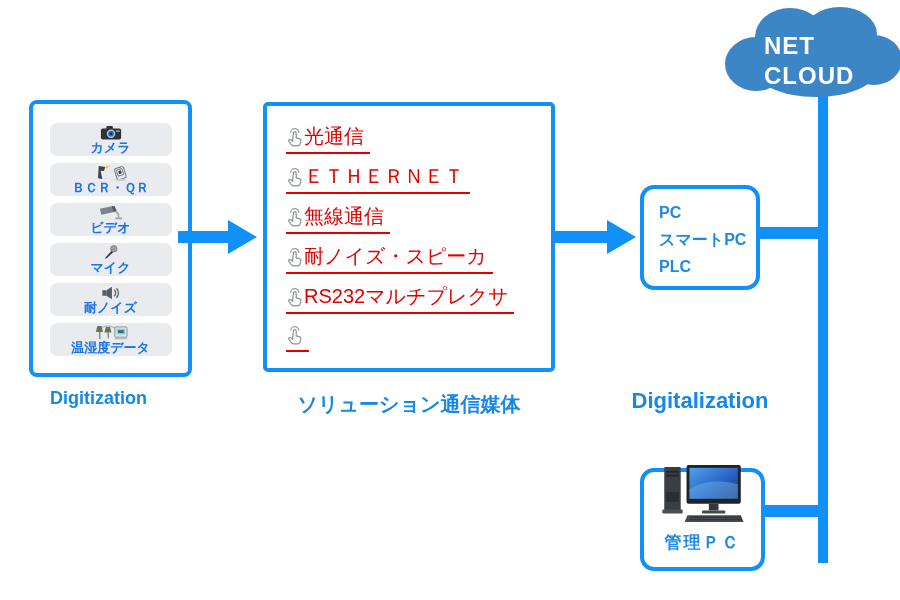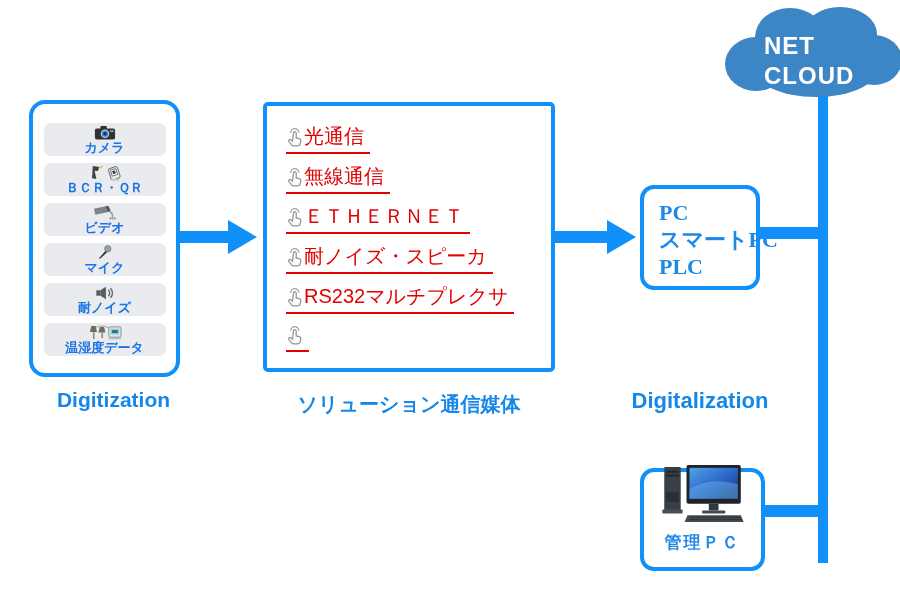--- a/index.html
+++ b/index.html
@@ -11,46 +11,46 @@
     --item-text:#1a73e8;
     --device-text:#1e88e5;
   }
   *{margin:0;padding:0;box-sizing:border-box;}
   html,body{background:#fff;}
   body{font-family:"Liberation Sans","DejaVu Sans",sans-serif;}
   .stage{position:relative;width:900px;height:600px;background:#fff;overflow:hidden;}
 
   
   .bluebox{position:absolute;background:#fff;border:4px solid var(--accent);border-radius:16px;}
-  .left-box{left:29px;top:100px;width:151px;height:277px;padding-top:19px;
-            display:flex;flex-direction:column;align-items:center;gap:7px;}
+  .left-box{left:29px;top:100px;width:163px;height:277px;padding-top:19px;
+            display:flex;flex-direction:column;align-items:center;gap:7px;border-radius:8px;}
   .device-item{width:122px;height:33px;background:var(--item-bg);border-radius:7px;
                display:flex;flex-direction:column;align-items:center;justify-content:center;line-height:1;}
   .device-item .dev-icon{height:15px;display:flex;align-items:center;gap:2px;}
   .device-item .dev-label{font-size:13px;font-weight:600;color:var(--item-text);margin-top:1px;white-space:nowrap;}
 
   .mid-box{left:263px;top:102px;width:292px;height:270px;padding:12px 0 0 19px;
            display:flex;flex-direction:column;border-radius:5px;}
   .link-row{height:40px;display:flex;align-items:center;}
   .sol-link{display:inline-flex;align-items:flex-end;gap:1px;text-decoration:none;
             border-bottom:2px solid var(--link-red);padding:0 6px 2px 0;cursor:pointer;}
   .sol-link .link-text{color:var(--link-red);font-size:20px;white-space:nowrap;}
   .tap{flex:0 0 auto;margin-bottom:-1px;}
 
   .pc-box{left:640px;top:185px;width:120px;height:105px;padding:10px 0 0 15px;border-radius:14px;}
-  .pc-box .dev-line{color:var(--device-text);font-size:22px;font-weight:600;line-height:27px;white-space:nowrap;font-family:Liberation Serif, serif;}
+  .pc-box .dev-line{color:var(--device-text);font-size:16px;font-weight:600;line-height:27px;white-space:nowrap;}
 
   .mgmt-box{left:640px;top:468px;width:125px;height:103px;border-radius:14px;
             display:flex;flex-direction:column;align-items:center;justify-content:flex-end;
             padding-bottom:13px;gap:2px;}
   .mgmt-label{color:var(--device-text);font-size:17px;font-weight:600;letter-spacing:2px;white-space:nowrap;}
 
   
   .flow-label{position:absolute;color:var(--label-blue);font-weight:600;text-align:center;white-space:nowrap;}
-  .lbl-digitization{left:38px;top:388px;width:151px;font-size:21px;}
+  .lbl-digitization{left:23px;top:388px;width:151px;font-size:18px;}
   .lbl-solutions{left:255px;top:391px;width:308px;font-size:20px;}
   .lbl-digitalization{left:610px;top:388px;width:180px;font-size:22px;}
 
   
   .bar{position:absolute;background:var(--accent);}
   .arrow-head{position:absolute;width:0;height:0;
               border-top:17px solid transparent;border-bottom:17px solid transparent;
               border-left:29px solid var(--accent);}
   .a1-body{left:178px;top:231px;width:52px;height:12px;}
   .a1-head{left:228px;top:220px;}
@@ -165,32 +165,32 @@
       </a>
     </div>
     <div class="link-row">
       <a class="sol-link">
         <span class="tap">
           <svg width="17" height="21" viewBox="0 0 18 22">
             <path d="M5 7 A4.3 4.3 0 0 1 13.6 7" fill="none" stroke="#9aa0a6" stroke-width="1.4"></path>
             <path d="M7.9 7.2 a1.45 1.45 0 0 1 2.9 0 v5.3 l3.1 0.8 c1.2 0.3 1.9 1.4 1.7 2.6 l-0.6 3 c-0.2 1.2 -1.3 2.1 -2.5 2.1 h-4.2 c-0.9 0 -1.8 -0.4 -2.4 -1.1 l-2.8 -3.4 c-0.5 -0.6 -0.4 -1.5 0.2 -2 0.5 -0.5 1.4 -0.5 1.9 0 l1.7 1.5 z" fill="#fdfdfd" stroke="#8e959b" stroke-width="1.3"></path>
           </svg>
         </span>
+        <span class="link-text">ＥＴＨＥＲＮＥＴ</span>
+      </a>
+    </div>
+    <div class="link-row">
+      <a class="sol-link">
+        <span class="tap">
+          <svg width="17" height="21" viewBox="0 0 18 22">
+            <path d="M5 7 A4.3 4.3 0 0 1 13.6 7" fill="none" stroke="#9aa0a6" stroke-width="1.4"></path>
+            <path d="M7.9 7.2 a1.45 1.45 0 0 1 2.9 0 v5.3 l3.1 0.8 c1.2 0.3 1.9 1.4 1.7 2.6 l-0.6 3 c-0.2 1.2 -1.3 2.1 -2.5 2.1 h-4.2 c-0.9 0 -1.8 -0.4 -2.4 -1.1 l-2.8 -3.4 c-0.5 -0.6 -0.4 -1.5 0.2 -2 0.5 -0.5 1.4 -0.5 1.9 0 l1.7 1.5 z" fill="#fdfdfd" stroke="#8e959b" stroke-width="1.3"></path>
+          </svg>
+        </span>
         <span class="link-text">無線通信</span>
-      </a>
-    </div>
-    <div class="link-row">
-      <a class="sol-link">
-        <span class="tap">
-          <svg width="17" height="21" viewBox="0 0 18 22">
-            <path d="M5 7 A4.3 4.3 0 0 1 13.6 7" fill="none" stroke="#9aa0a6" stroke-width="1.4"></path>
-            <path d="M7.9 7.2 a1.45 1.45 0 0 1 2.9 0 v5.3 l3.1 0.8 c1.2 0.3 1.9 1.4 1.7 2.6 l-0.6 3 c-0.2 1.2 -1.3 2.1 -2.5 2.1 h-4.2 c-0.9 0 -1.8 -0.4 -2.4 -1.1 l-2.8 -3.4 c-0.5 -0.6 -0.4 -1.5 0.2 -2 0.5 -0.5 1.4 -0.5 1.9 0 l1.7 1.5 z" fill="#fdfdfd" stroke="#8e959b" stroke-width="1.3"></path>
-          </svg>
-        </span>
-        <span class="link-text">ＥＴＨＥＲＮＥＴ</span>
       </a>
     </div>
     <div class="link-row">
       <a class="sol-link">
         <span class="tap">
           <svg width="17" height="21" viewBox="0 0 18 22">
             <path d="M5 7 A4.3 4.3 0 0 1 13.6 7" fill="none" stroke="#9aa0a6" stroke-width="1.4"></path>
             <path d="M7.9 7.2 a1.45 1.45 0 0 1 2.9 0 v5.3 l3.1 0.8 c1.2 0.3 1.9 1.4 1.7 2.6 l-0.6 3 c-0.2 1.2 -1.3 2.1 -2.5 2.1 h-4.2 c-0.9 0 -1.8 -0.4 -2.4 -1.1 l-2.8 -3.4 c-0.5 -0.6 -0.4 -1.5 0.2 -2 0.5 -0.5 1.4 -0.5 1.9 0 l1.7 1.5 z" fill="#fdfdfd" stroke="#8e959b" stroke-width="1.3"></path>
           </svg>
         </span>

